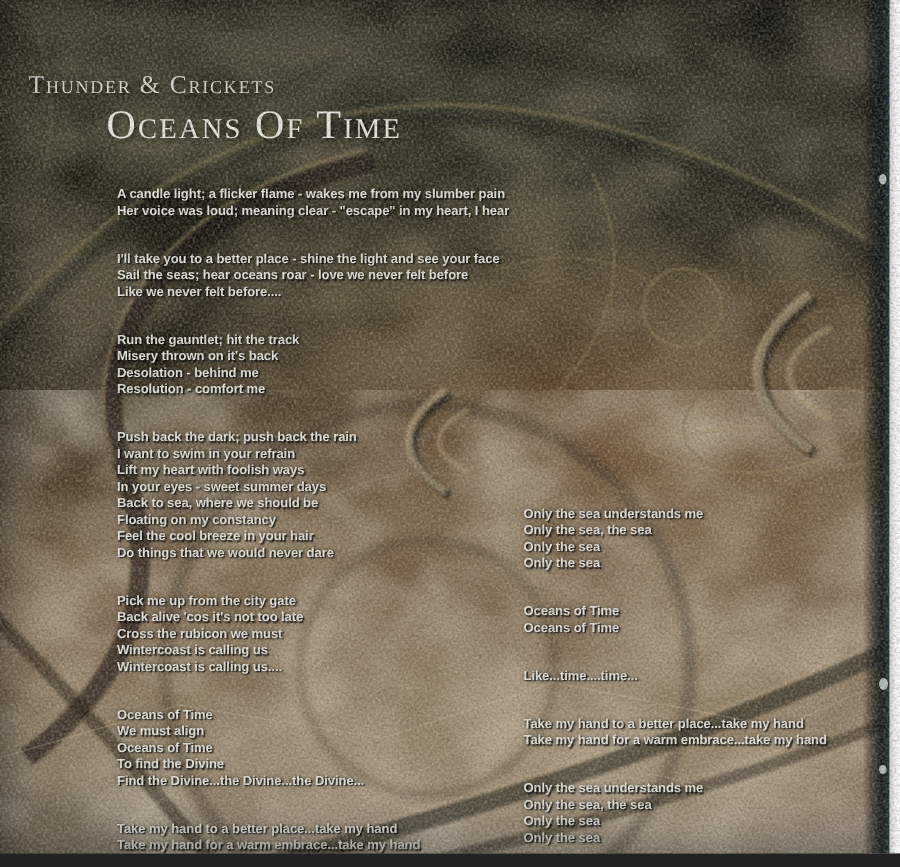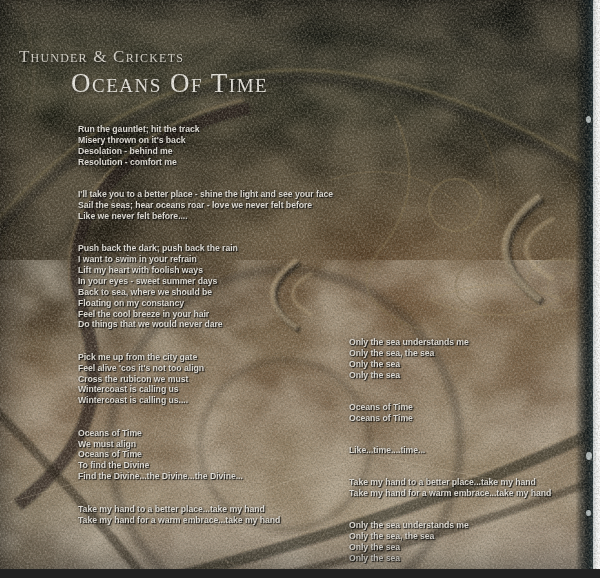--- a/index.html
+++ b/index.html
@@ -135,37 +135,39 @@
       <path d="M 543,199 Q 473,251 543,303" stroke="#0f0c07" stroke-width="8" fill="none" opacity="0.5" filter="url(#soft)"></path>
       <path d="M 540,196 Q 470,248 540,300" stroke="#cdbb97" stroke-width="6.5" fill="none" opacity="0.5" filter="url(#soft)"></path>
       <path d="M 554,218 Q 498,248 554,280" stroke="#bfab85" stroke-width="4.5" fill="none" opacity="0.4" filter="url(#soft)"></path>
     </g>
   </svg>
 
   <div class="artist">Thunder &amp; Crickets</div>
   <div class="title">Oceans Of Time</div>
 
   <div class="col col-left">
+    <div class="stanza">A candle light; a flicker flame - wakes me from my slumber pain
+Her voice was loud; meaning clear - "escape" in my heart, I hear</div>
+    <div class="stanza">I'll take you to a better place - shine the light and see your face
+Sail the seas; hear oceans roar - love we never felt before
+Like we never felt before....</div>
     <div class="stanza">Run the gauntlet; hit the track
 Misery thrown on it's back
 Desolation - behind me
 Resolution - comfort me</div>
-    <div class="stanza">I'll take you to a better place - shine the light and see your face
-Sail the seas; hear oceans roar - love we never felt before
-Like we never felt before....</div>
     <div class="stanza">Push back the dark; push back the rain
 I want to swim in your refrain
 Lift my heart with foolish ways
 In your eyes - sweet summer days
 Back to sea, where we should be
 Floating on my constancy
 Feel the cool breeze in your hair
 Do things that we would never dare</div>
     <div class="stanza">Pick me up from the city gate
-Feel alive 'cos it's not too align
+Back alive 'cos it's not too late
 Cross the rubicon we must
 Wintercoast is calling us
 Wintercoast is calling us....</div>
     <div class="stanza">Oceans of Time
 We must align
 Oceans of Time
 To find the Divine
 Find the Divine...the Divine...the Divine...</div>
     <div class="stanza">Take my hand to a better place...take my hand
 Take my hand for a warm embrace...take my hand</div>

